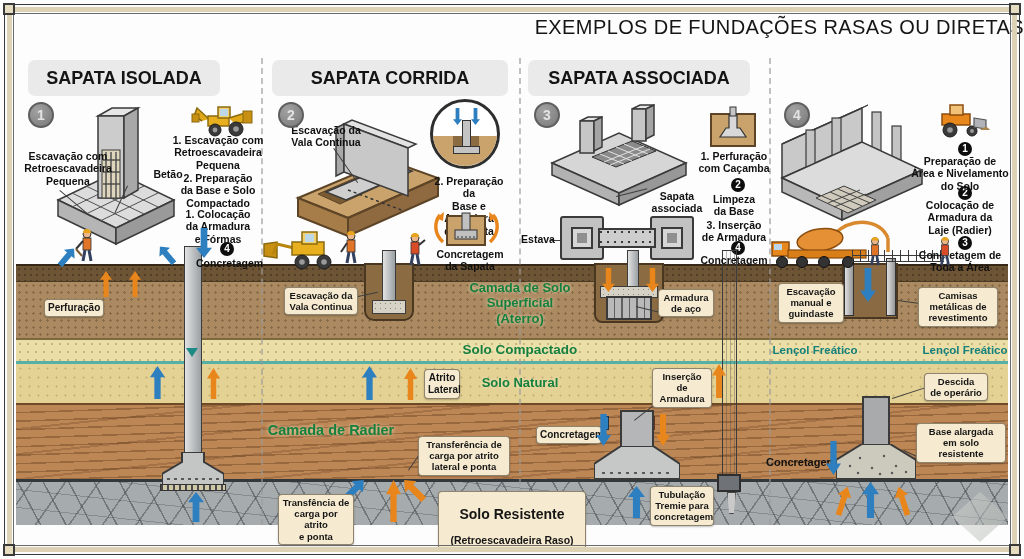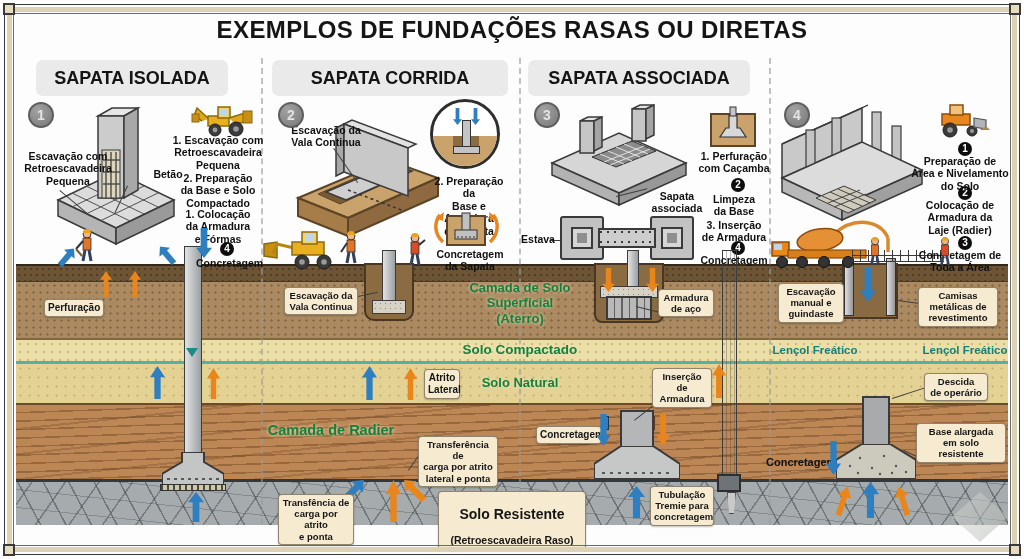--- a/index.html
+++ b/index.html
@@ -6,21 +6,21 @@
   html,body{background:#9a9a9a}
   #canvas{position:relative;width:1024px;height:559px;background:#fdfdfd;overflow:hidden;
           font-family:"Liberation Sans",sans-serif}
   .a{position:absolute}
   
   .f1{inset:4px;border:1.5px solid #3a3a3a;pointer-events:none;z-index:20}
   .f2{inset:7px;border:5px solid #ddd2b4;pointer-events:none;z-index:20}
   .f3{inset:13px;border:1px solid #6a6a6a;pointer-events:none;z-index:20}
   .corner{width:12px;height:12px;background:#e6dcc0;border:2px solid #3a3a3a;z-index:21}
   
-  .title{left:0;right:0;top:16px;text-align:center;font-weight:700;font-size:24px;
+  .title{left:0;right:0;top:16px;text-align:right;font-weight:400;font-size:20px;
          letter-spacing:.4px;color:#151515;z-index:6}
   .hd{height:36px;background:#eaeaea;border-radius:7px;display:flex;align-items:center;
       justify-content:center;font-weight:800;font-size:18px;color:#141414;z-index:6}
   .vsep{border-left:2px dashed #9a9a9a;opacity:.6;z-index:3}
   .badge{width:26px;height:26px;border-radius:50%;background:radial-gradient(circle at 35% 30%,#a2a2a2,#787878);
          border:2px solid #5e5e5e;color:#e3e3e3;font-weight:700;font-size:14px;line-height:22px;
          text-align:center;z-index:6}
   .numdot{display:inline-block;width:14px;height:14px;border-radius:50%;background:#0d0d0d;color:#fff;
           font-weight:700;font-size:10px;line-height:14px;text-align:center}
   
@@ -76,21 +76,21 @@
   <div class="a band teal" style="top:361px;height:3px"></div>
   <div class="a band natural" style="top:364px;height:39px"></div>
   <div class="a band argila" style="top:403px;height:76px"></div>
   <div class="a band resist" style="top:479px;height:46px"></div>
 
   <div class="a vsep" style="left:261px;top:58px;height:467px"></div>
   <div class="a vsep" style="left:519px;top:58px;height:467px"></div>
   <div class="a vsep" style="left:769px;top:58px;height:467px"></div>
 
   <div class="a title">EXEMPLOS DE FUNDAÇÕES RASAS OU DIRETAS</div>
-  <div class="a hd" style="left:36px;top:60px;width:192px">SAPATA ISOLADA</div>
+  <div class="a hd" style="left:28px;top:60px;width:192px">SAPATA ISOLADA</div>
   <div class="a hd" style="left:272px;top:60px;width:236px">SAPATA CORRIDA</div>
   <div class="a hd" style="left:528px;top:60px;width:222px">SAPATA ASSOCIADA</div>
 
   <div class="a badge" style="left:28px;top:102px">1</div>
   <div class="a badge" style="left:278px;top:102px">2</div>
   <div class="a badge" style="left:534px;top:102px">3</div>
   <div class="a badge" style="left:784px;top:102px">4</div>
 
   <svg class="a" style="left:46px;top:102px;z-index:4" width="140" height="150" viewBox="0 0 140 150">
     <polygon points="12,98 70,70 128,98 70,126" fill="#dcdcdc" stroke="#3a3a3a" stroke-width="1.5"></polygon>
@@ -250,21 +250,21 @@
   <div class="a wb" style="left:284px;top:287px;width:74px">Escavação da
 Vala Continua</div>
   <div class="a ld" style="left:358px;top:296px;width:20px;transform:rotate(-12deg)"></div>
   <div class="a ar ab" style="left:362px;top:366px;width:15px;height:34px"></div>
   <div class="a ar ao" style="left:404px;top:368px;width:13px;height:32px"></div>
   <div class="a wb" style="left:424px;top:369px;width:36px;font-size:10px">Atrito
 Lateral</div>
   <div class="a ar ab" style="left:346px;top:476px;width:16px;height:28px;transform:rotate(45deg)"></div>
   <div class="a ar ao" style="left:386px;top:480px;width:15px;height:42px"></div>
   <div class="a ar ao" style="left:406px;top:476px;width:16px;height:28px;transform:rotate(-45deg)"></div>
-  <div class="a wb" style="left:418px;top:436px;width:80px">Transferência de
+  <div class="a wb" style="left:418px;top:436px;width:92px">Transferência de
 carga por atrito
 lateral e ponta</div>
   <div class="a ld" style="left:408px;top:470px;width:26px;transform:rotate(-55deg)"></div>
   <div class="a wb" style="left:278px;top:494px;width:76px">Transfência de
 carga por atrito
 e ponta</div>
 
   <div class="a sl" style="left:452px;top:280px;width:136px">Camada de Solo
 Superficial
 (Aterro)</div>

